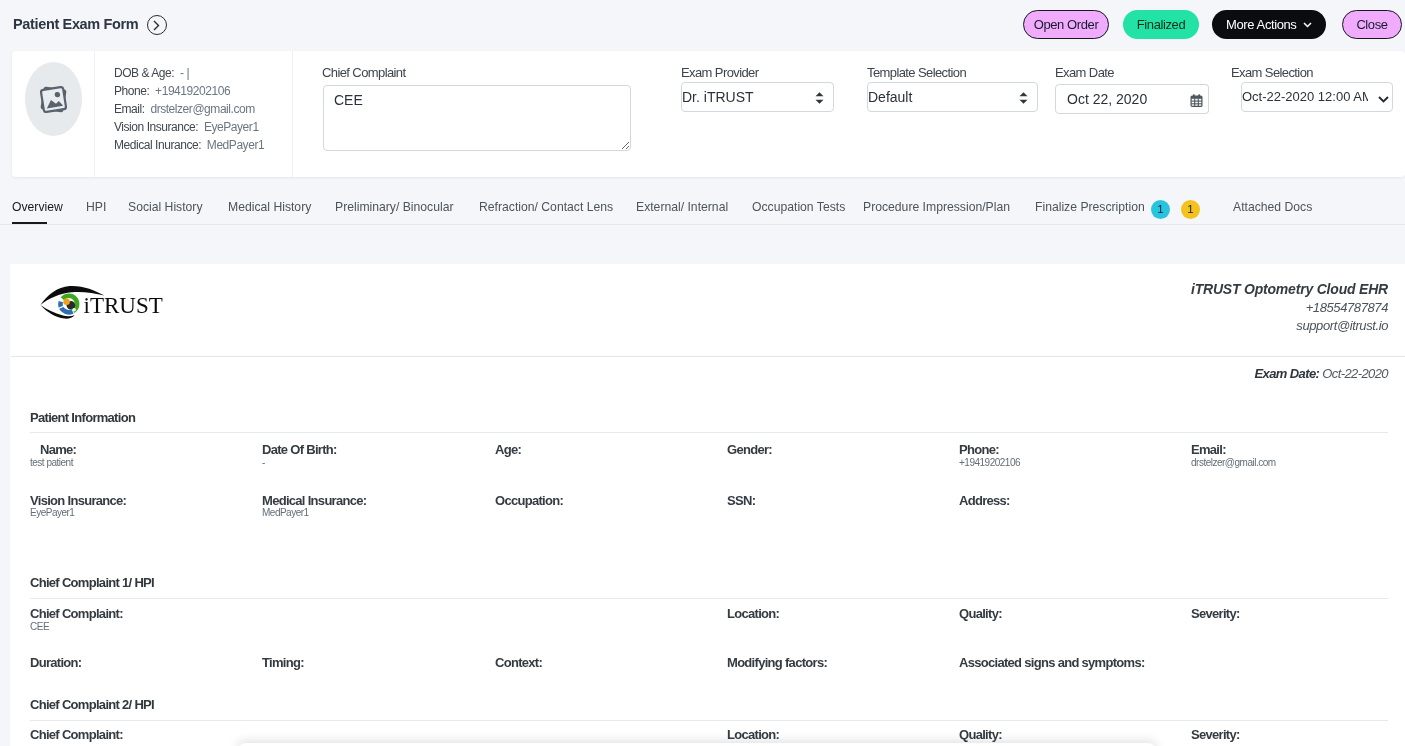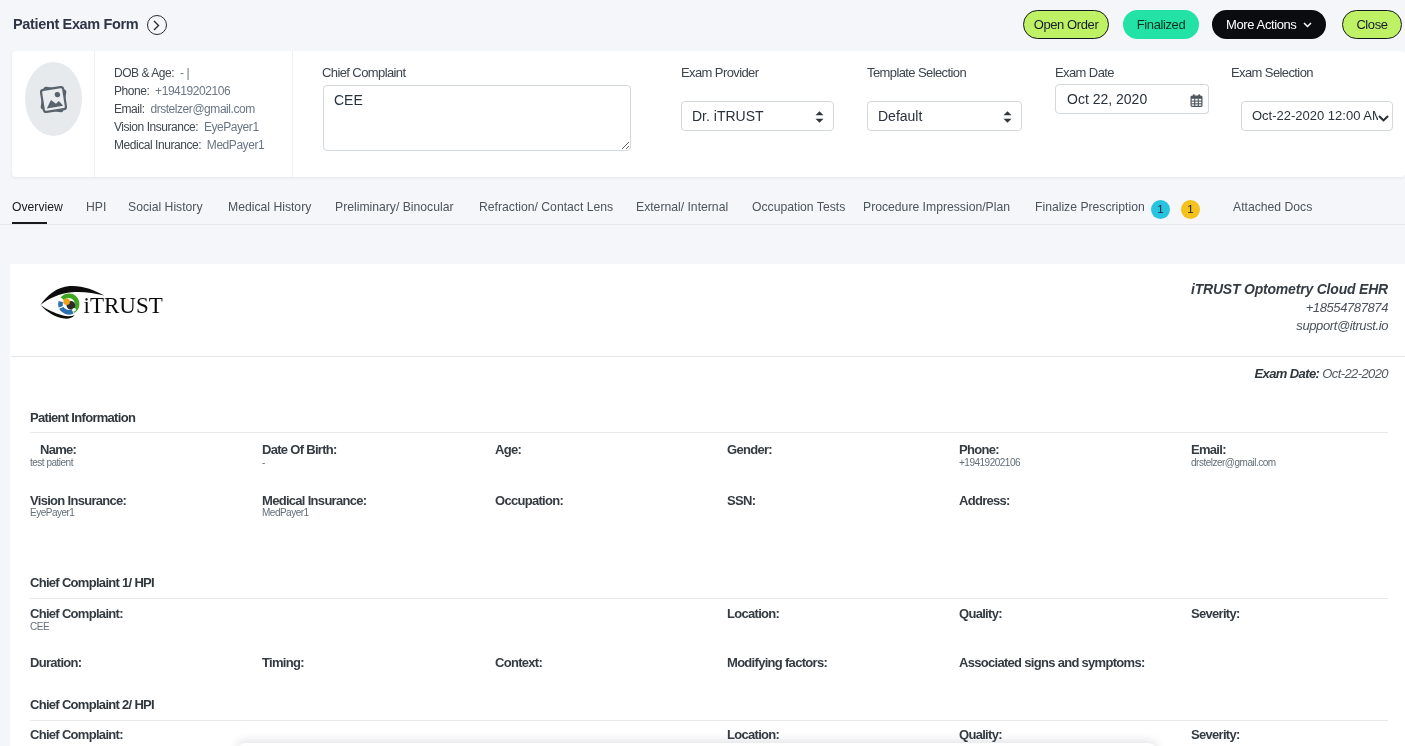--- a/index.html
+++ b/index.html
@@ -5,36 +5,36 @@
 * { margin:0; padding:0; box-sizing:border-box; }
 html,body { width:1405px; height:746px; overflow:hidden; }
 body { background:#f5f6fa; font-family:"Liberation Sans", sans-serif; position:relative; }
 .abs { position:absolute; }
 
 
 .title { left:13px; top:16px; font-size:14.5px; font-weight:bold; color:#2e3544; letter-spacing:-0.35px; }
 .circbtn { left:146.5px; top:15px; width:20px; height:20px; border:1.3px solid #262b33; border-radius:50%; }
 .circbtn svg { position:absolute; left:5.8px; top:4px; }
 .pill { height:29px; border-radius:15px; font-size:13px; letter-spacing:-0.4px; line-height:27px; text-align:center; color:#161c2d; top:10px; }
-.pill.line { border:1.5px solid #14181f; background:#bef264;text-align:center; }
+.pill.line { border:1.5px solid #14181f; background:#f0abfc;text-align:center; }
 #openorder { left:1023px; width:86px; }
 #finalized { left:1123px; width:76px; background:#22e3a5; color:#07321f; border:none; line-height:29px; }
 #moreactions { left:1212px; width:114px; background:#0a0c10; color:#fff; border:none; line-height:29px; }
 #closebtn { left:1342px; width:60px; }
 
 
 .card { left:12px; top:51px; width:1393px; height:126px; background:#fff; border-radius:4px; box-shadow:0 1px 3px rgba(40,50,70,.08); }
 .vsep { top:0; width:1px; height:126px; background:#eef0f3; }
 .avatar { left:13px; top:11px; width:57px; height:74px; background:#e7eaed; border-radius:50%; }
 .info { left:102px; top:13px; font-size:12px; letter-spacing:-0.45px; line-height:18px; color:#40474f; white-space:nowrap; }
 .info .v { color:#6b7684; }
 .flabel { font-size:13px; letter-spacing:-0.6px; color:#3d444e; top:14px; }
 .ctl { border:1px solid #d3d8dd; border-radius:4px; background:#fff; font-size:14px; color:#29323c; }
 textarea.ctl { left:311px; top:34px; width:308px; height:66px; resize:vertical; padding:6px 10px; font-family:"Liberation Sans", sans-serif; }
-.sel { top:50px; height:30px; line-height:28px; padding-left:10px; }
+.sel { top:31px; height:30px; line-height:28px; }
 .sel .ud { position:absolute; right:9px; top:8px; }
 .datebox { left:1043px; top:33px; width:131px; height:30px; line-height:28px; padding-left:11px; border-radius:4px 0 0 4px; }
 .calbtn { left:1173px; top:33px; width:24px; height:30px; border-radius:0 4px 4px 0; border-left:none; }
 .calbtn svg { position:absolute; left:5px; top:8.5px; }
 
 
 .tab { top:200px; font-size:12.2px; color:#4c545c; white-space:nowrap; }
 .tab.active { color:#16191d; }
 .inkbar { left:12px; top:221.5px; width:34.5px; height:3.5px; background:#16191d; }
 .tabline { left:0; top:224px; width:1405px; height:1px; background:#e4e7eb; }
@@ -99,21 +99,21 @@
 
   <span class="abs flabel" style="left:669px">Exam Provider</span>
   <div class="abs ctl sel" style="left:669px;width:153px">Dr. iTRUST
     <svg class="ud" style="top:9px" width="9" height="12" viewBox="0 0 9 12">
         <path d="M0.5 4.3 L4.5 0.3 L8.5 4.3 Z" fill="#30363d"></path>
         <path d="M0.5 7.7 L4.5 11.7 L8.5 7.7 Z" fill="#30363d"></path>
       </svg>
   </div>
 
   <span class="abs flabel" style="left:855px">Template Selection</span>
-  <div class="abs ctl sel" style="left:855px;width:155px">Default
+  <div class="abs ctl sel" style="left:855px;width:171px">Default
     <svg class="ud" style="top:9px" width="9" height="12" viewBox="0 0 9 12">
         <path d="M0.5 4.3 L4.5 0.3 L8.5 4.3 Z" fill="#30363d"></path>
         <path d="M0.5 7.7 L4.5 11.7 L8.5 7.7 Z" fill="#30363d"></path>
       </svg>
   </div>
 
   <span class="abs flabel" style="left:1043px">Exam Date</span>
   <div class="abs ctl datebox">Oct 22, 2020</div>
   <div class="abs ctl calbtn">
     <svg width="13" height="13" viewBox="0 0 13 13">

